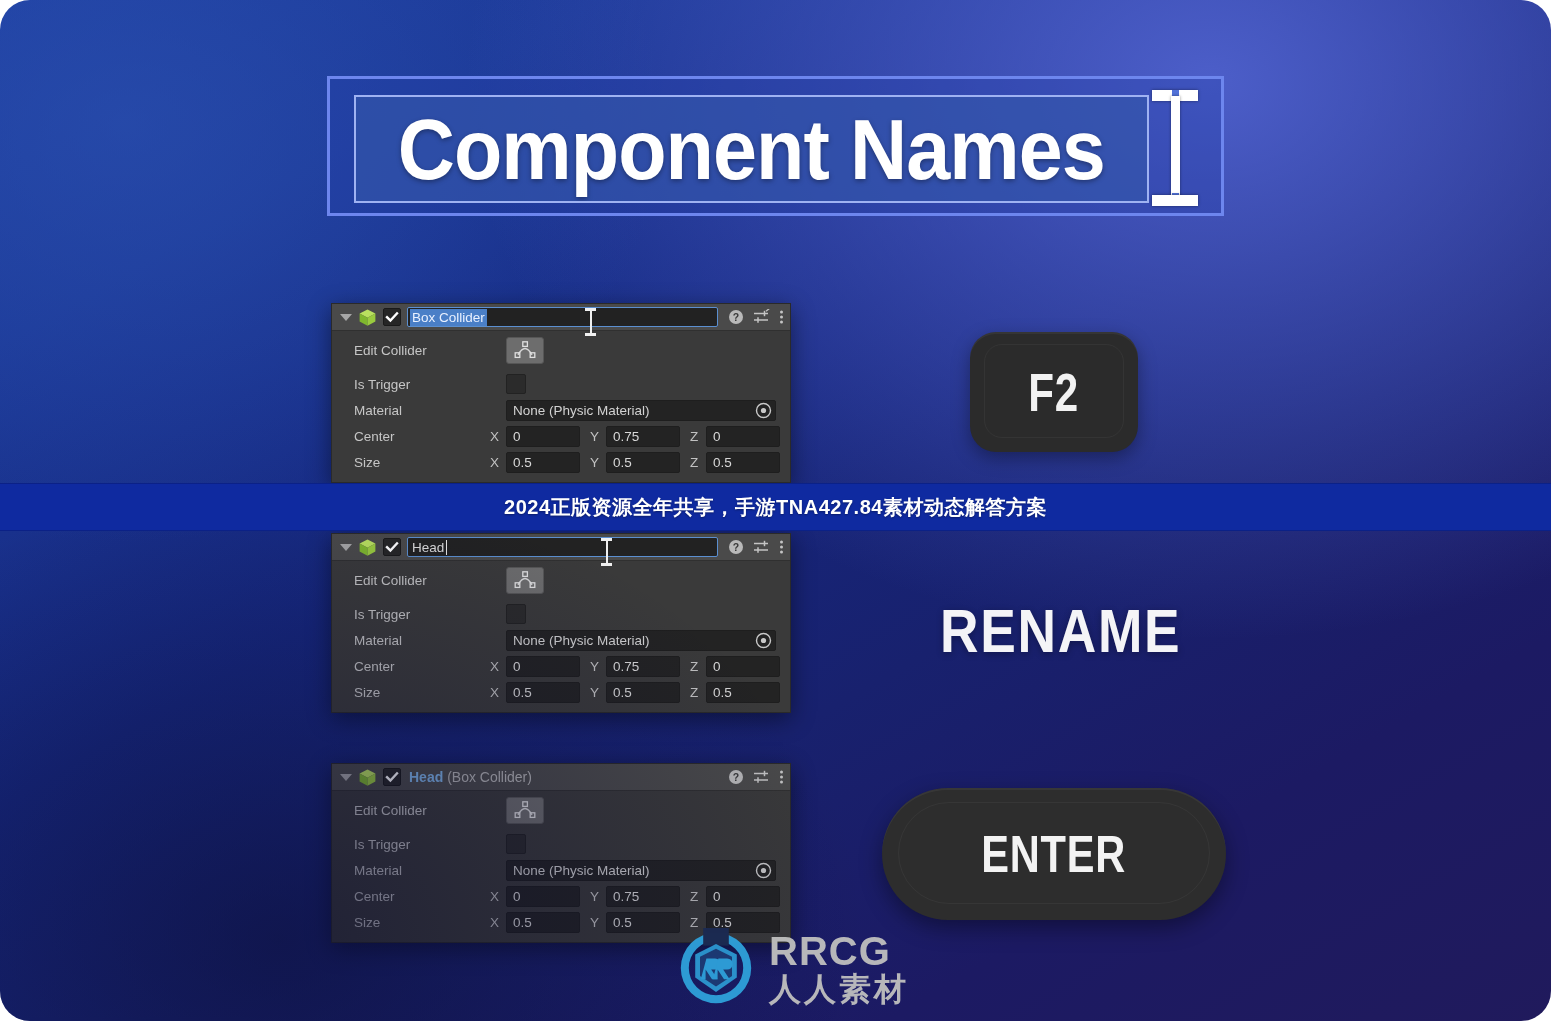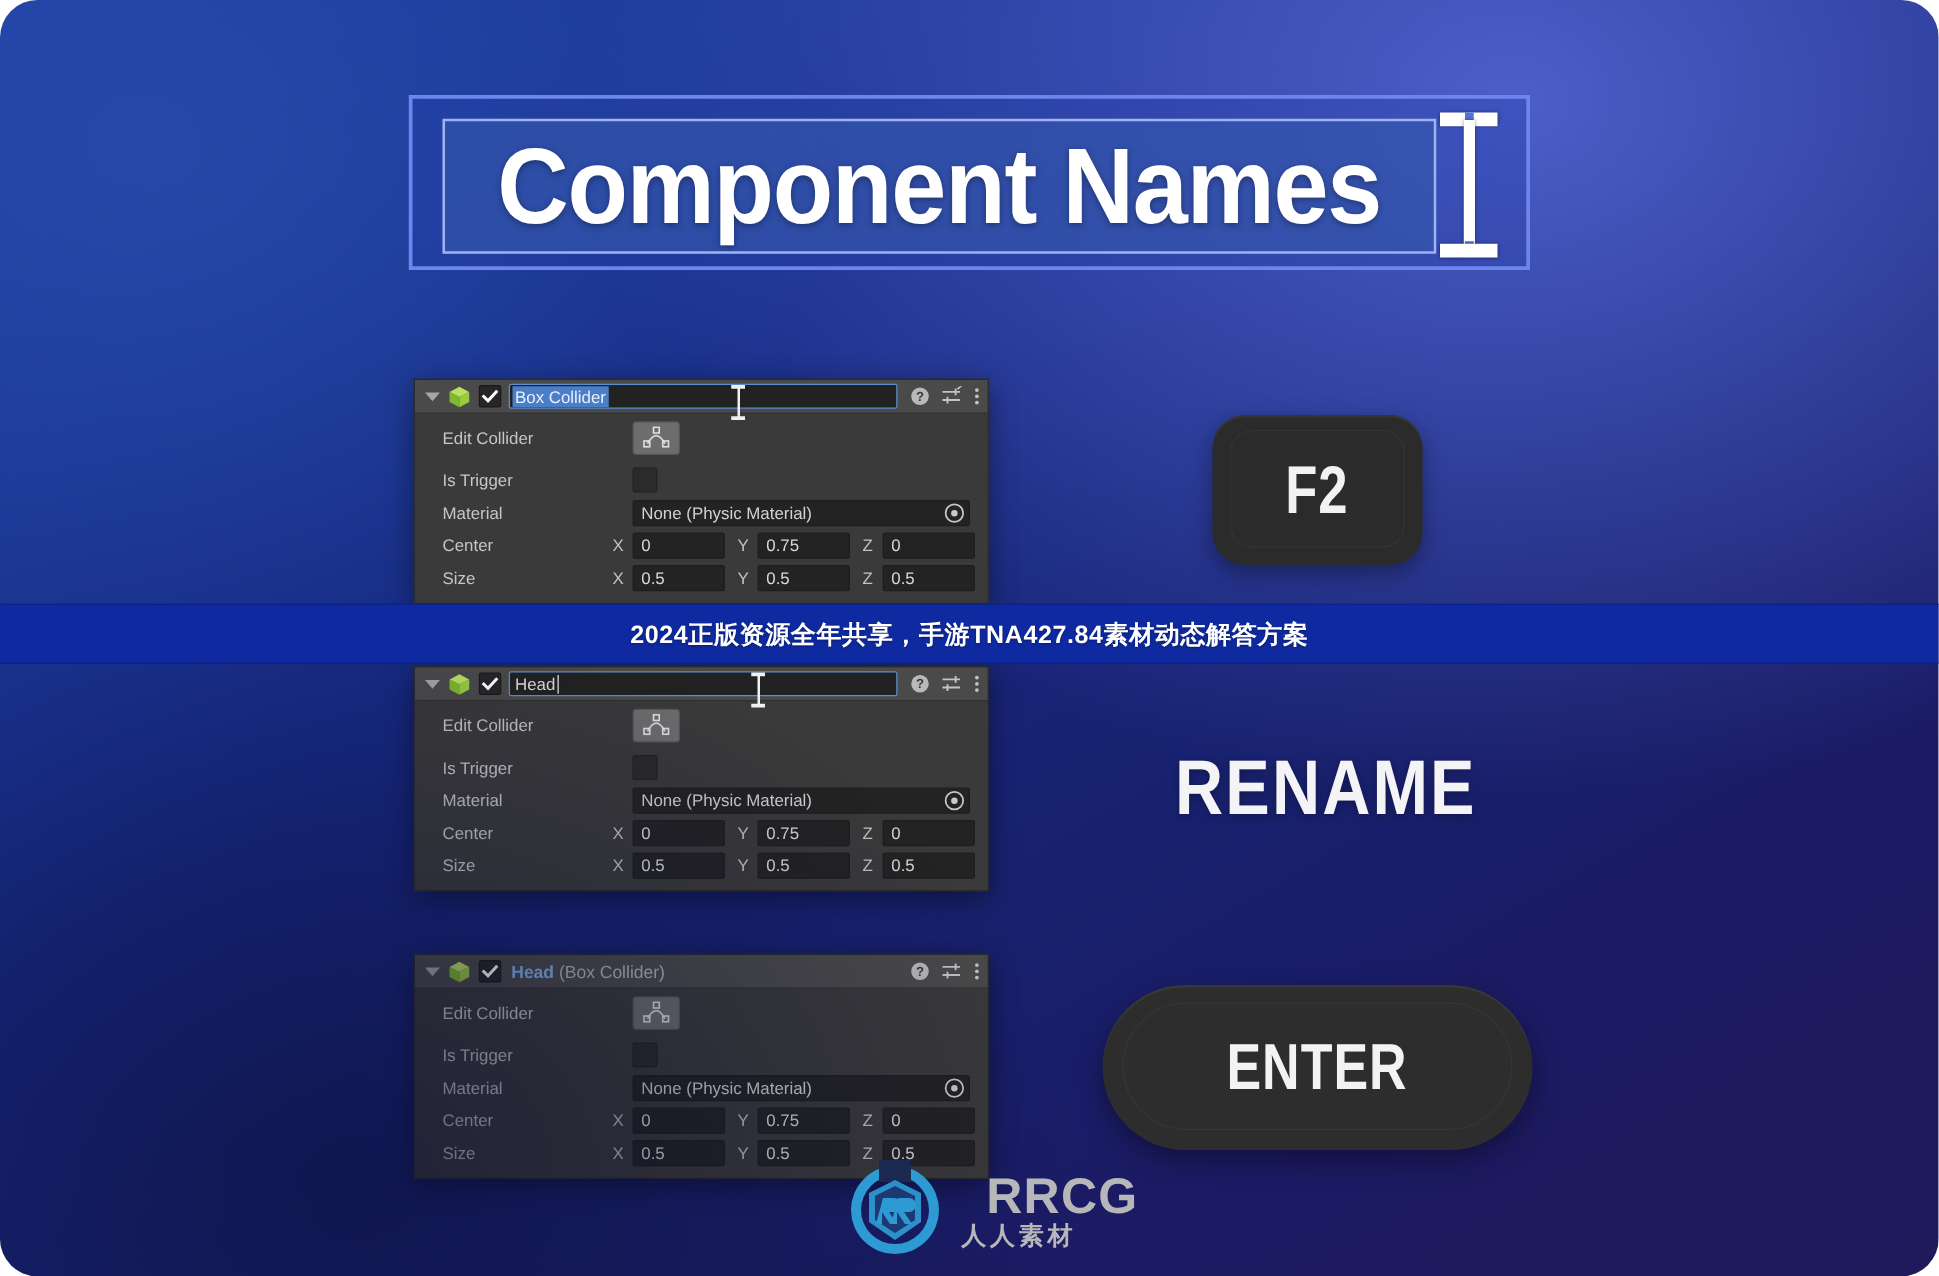--- a/index.html
+++ b/index.html
@@ -276,25 +276,25 @@
   .watermark{
     position:absolute; left:676px; top:928px;
     display:flex; align-items:center; gap:13px;
     z-index:50;
     opacity:0.97;
   }
   .wm-mark{ width:80px; height:80px; display:block; }
   .wm-text{ display:flex; flex-direction:column; line-height:1; }
   .wm-rrcg{
     font-family:"Liberation Sans", sans-serif;
-    font-weight:bold; font-size:40px; color:#bdbdbd; letter-spacing:1px;margin-left:20px;
+    font-weight:bold; font-size:40px; color:#bdbdbd; letter-spacing:1px;
   }
   .wm-cn{
     font-family:"Liberation Sans", sans-serif;
-    font-weight:bold; font-size:20px; color:#bdbdbd; letter-spacing:3px;
+    font-weight:bold; font-size:32px; color:#bdbdbd; letter-spacing:3px;
     margin-top:2px;
   }
 </style>
 </head>
 <body>
 
 <div id="stage">
 
   <div class="title-frame">
     <div class="title-inner">

